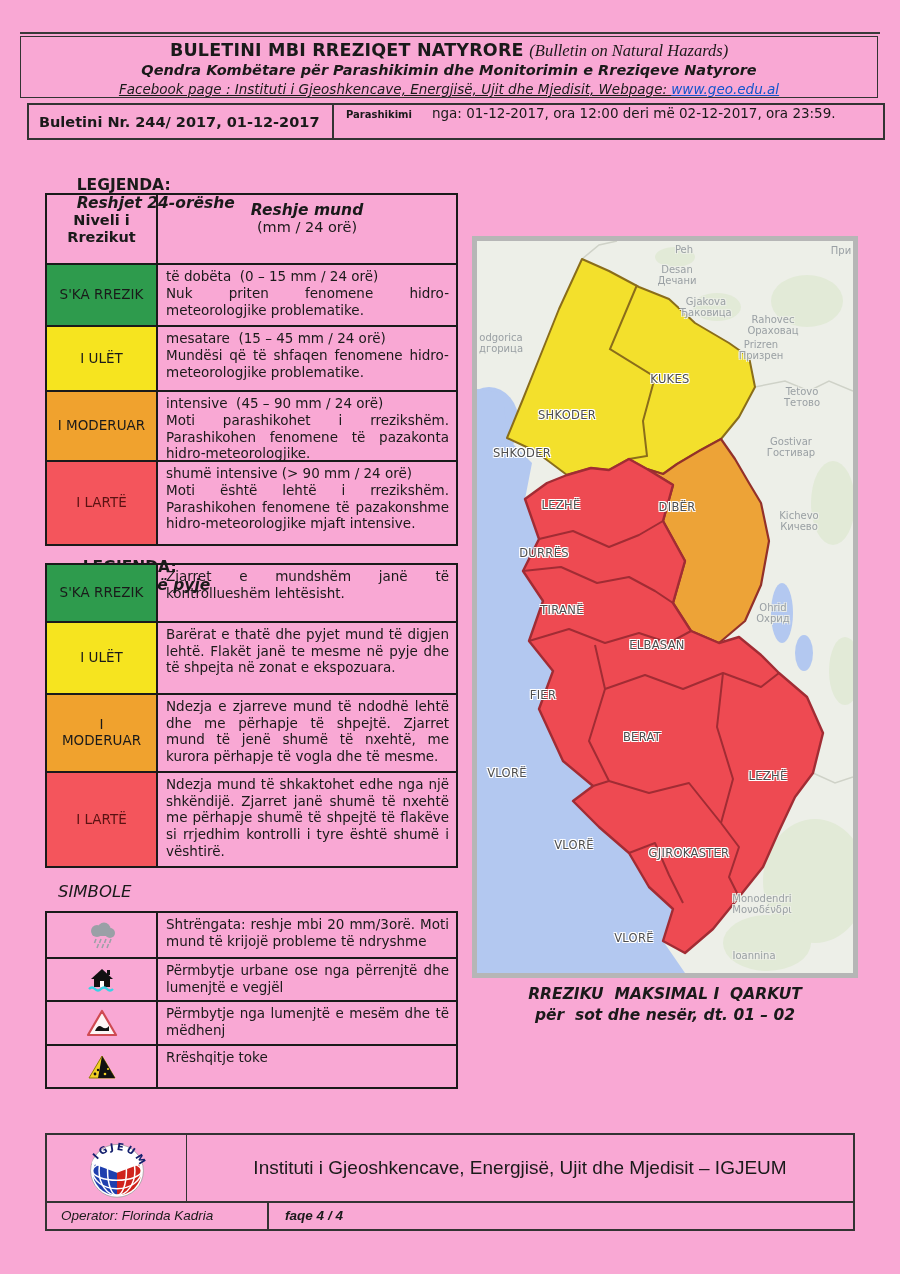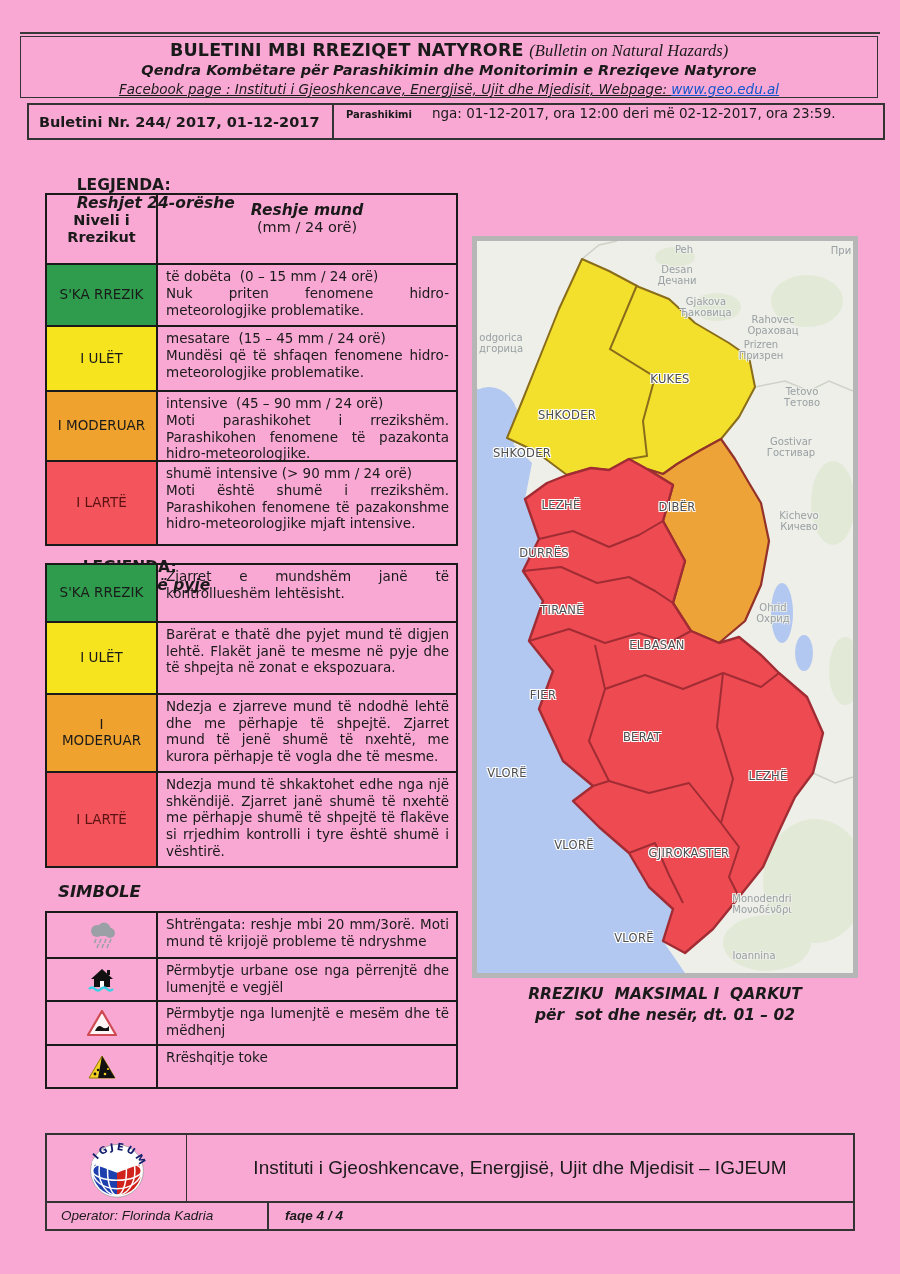--- a/index.html
+++ b/index.html
@@ -20,21 +20,21 @@
                 box-sizing:border-box;display:flex;align-items:flex-start;}
   .bb-left{width:305px;padding-left:10px;font-size:14.5px;font-weight:bold;border-right:2px solid #333;
            height:100%;display:flex;align-items:center;box-sizing:border-box;}
   .bb-right{flex:1;padding-left:12px;font-size:13.5px;white-space:pre;}
   .bb-right b{font-size:10px;margin-right:20px;}
 
   
   .heading{position:absolute;font-size:15.5px;white-space:pre;}
   .heading .hl{font-weight:bold;}
   .heading .ht{font-weight:bold;font-style:italic;}
-  .sym-heading{position:absolute;font-size:16.5px;font-weight:bold;font-style:italic;}
+  .sym-heading{position:absolute;font-size:16.5px;font-weight:normal;font-style:italic;}
 
   
   .ltable{position:absolute;left:45px;width:413px;border:2px solid #1a1a1a;box-sizing:border-box;}
   .trow{display:flex;border-top:2px solid #1a1a1a;box-sizing:border-box;}
   .trow:first-child{border-top:none;}
   .lvl{width:111px;min-width:111px;border-right:2px solid #1a1a1a;display:flex;align-items:center;
        justify-content:center;text-align:center;font-size:13.5px;box-sizing:border-box;padding:2px;line-height:1.15;}
   .dsc{flex:1;padding:3px 7px 2px 8px;box-sizing:border-box;}
   .dsc-t{font-size:13.5px;line-height:1.25;white-space:pre-wrap;}
   .dsc-d{font-size:13.5px;line-height:1.24;text-align:justify;}
@@ -128,21 +128,21 @@
       <div class="lvl" style="background-color: rgb(240, 162, 46);">I MODERUAR</div>
       <div class="dsc">
         <div class="dsc-t">intensive  (45 – 90 mm / 24 orë)</div>
         <div class="dsc-d">Moti parashikohet i rrezikshëm. Parashikohen fenomene të pazakonta hidro-meteorologjike.</div>
       </div>
     </div>
     <div class="trow" style="height:84px;">
       <div class="lvl" style="background-color: rgb(244, 85, 92); color: rgb(90, 18, 18);">I LARTË</div>
       <div class="dsc">
         <div class="dsc-t">shumë intensive (&gt; 90 mm / 24 orë)</div>
-        <div class="dsc-d">Moti është shumë i rrezikshëm. Parashikohen fenomene të pazakonshme hidro-meteorologjike mjaft intensive.</div>
+        <div class="dsc-d">Moti është lehtë i rrezikshëm. Parashikohen fenomene të pazakonshme hidro-meteorologjike mjaft intensive.</div>
       </div>
     </div>
   </div>
 
   <div class="heading" style="left:63px;top:540px;">
     <span class="hl">LEGJENDA:</span>
     <span class="ht"> Zjarre në pyje</span>
   </div>
 
   <div class="ltable" style="top:563px;">

